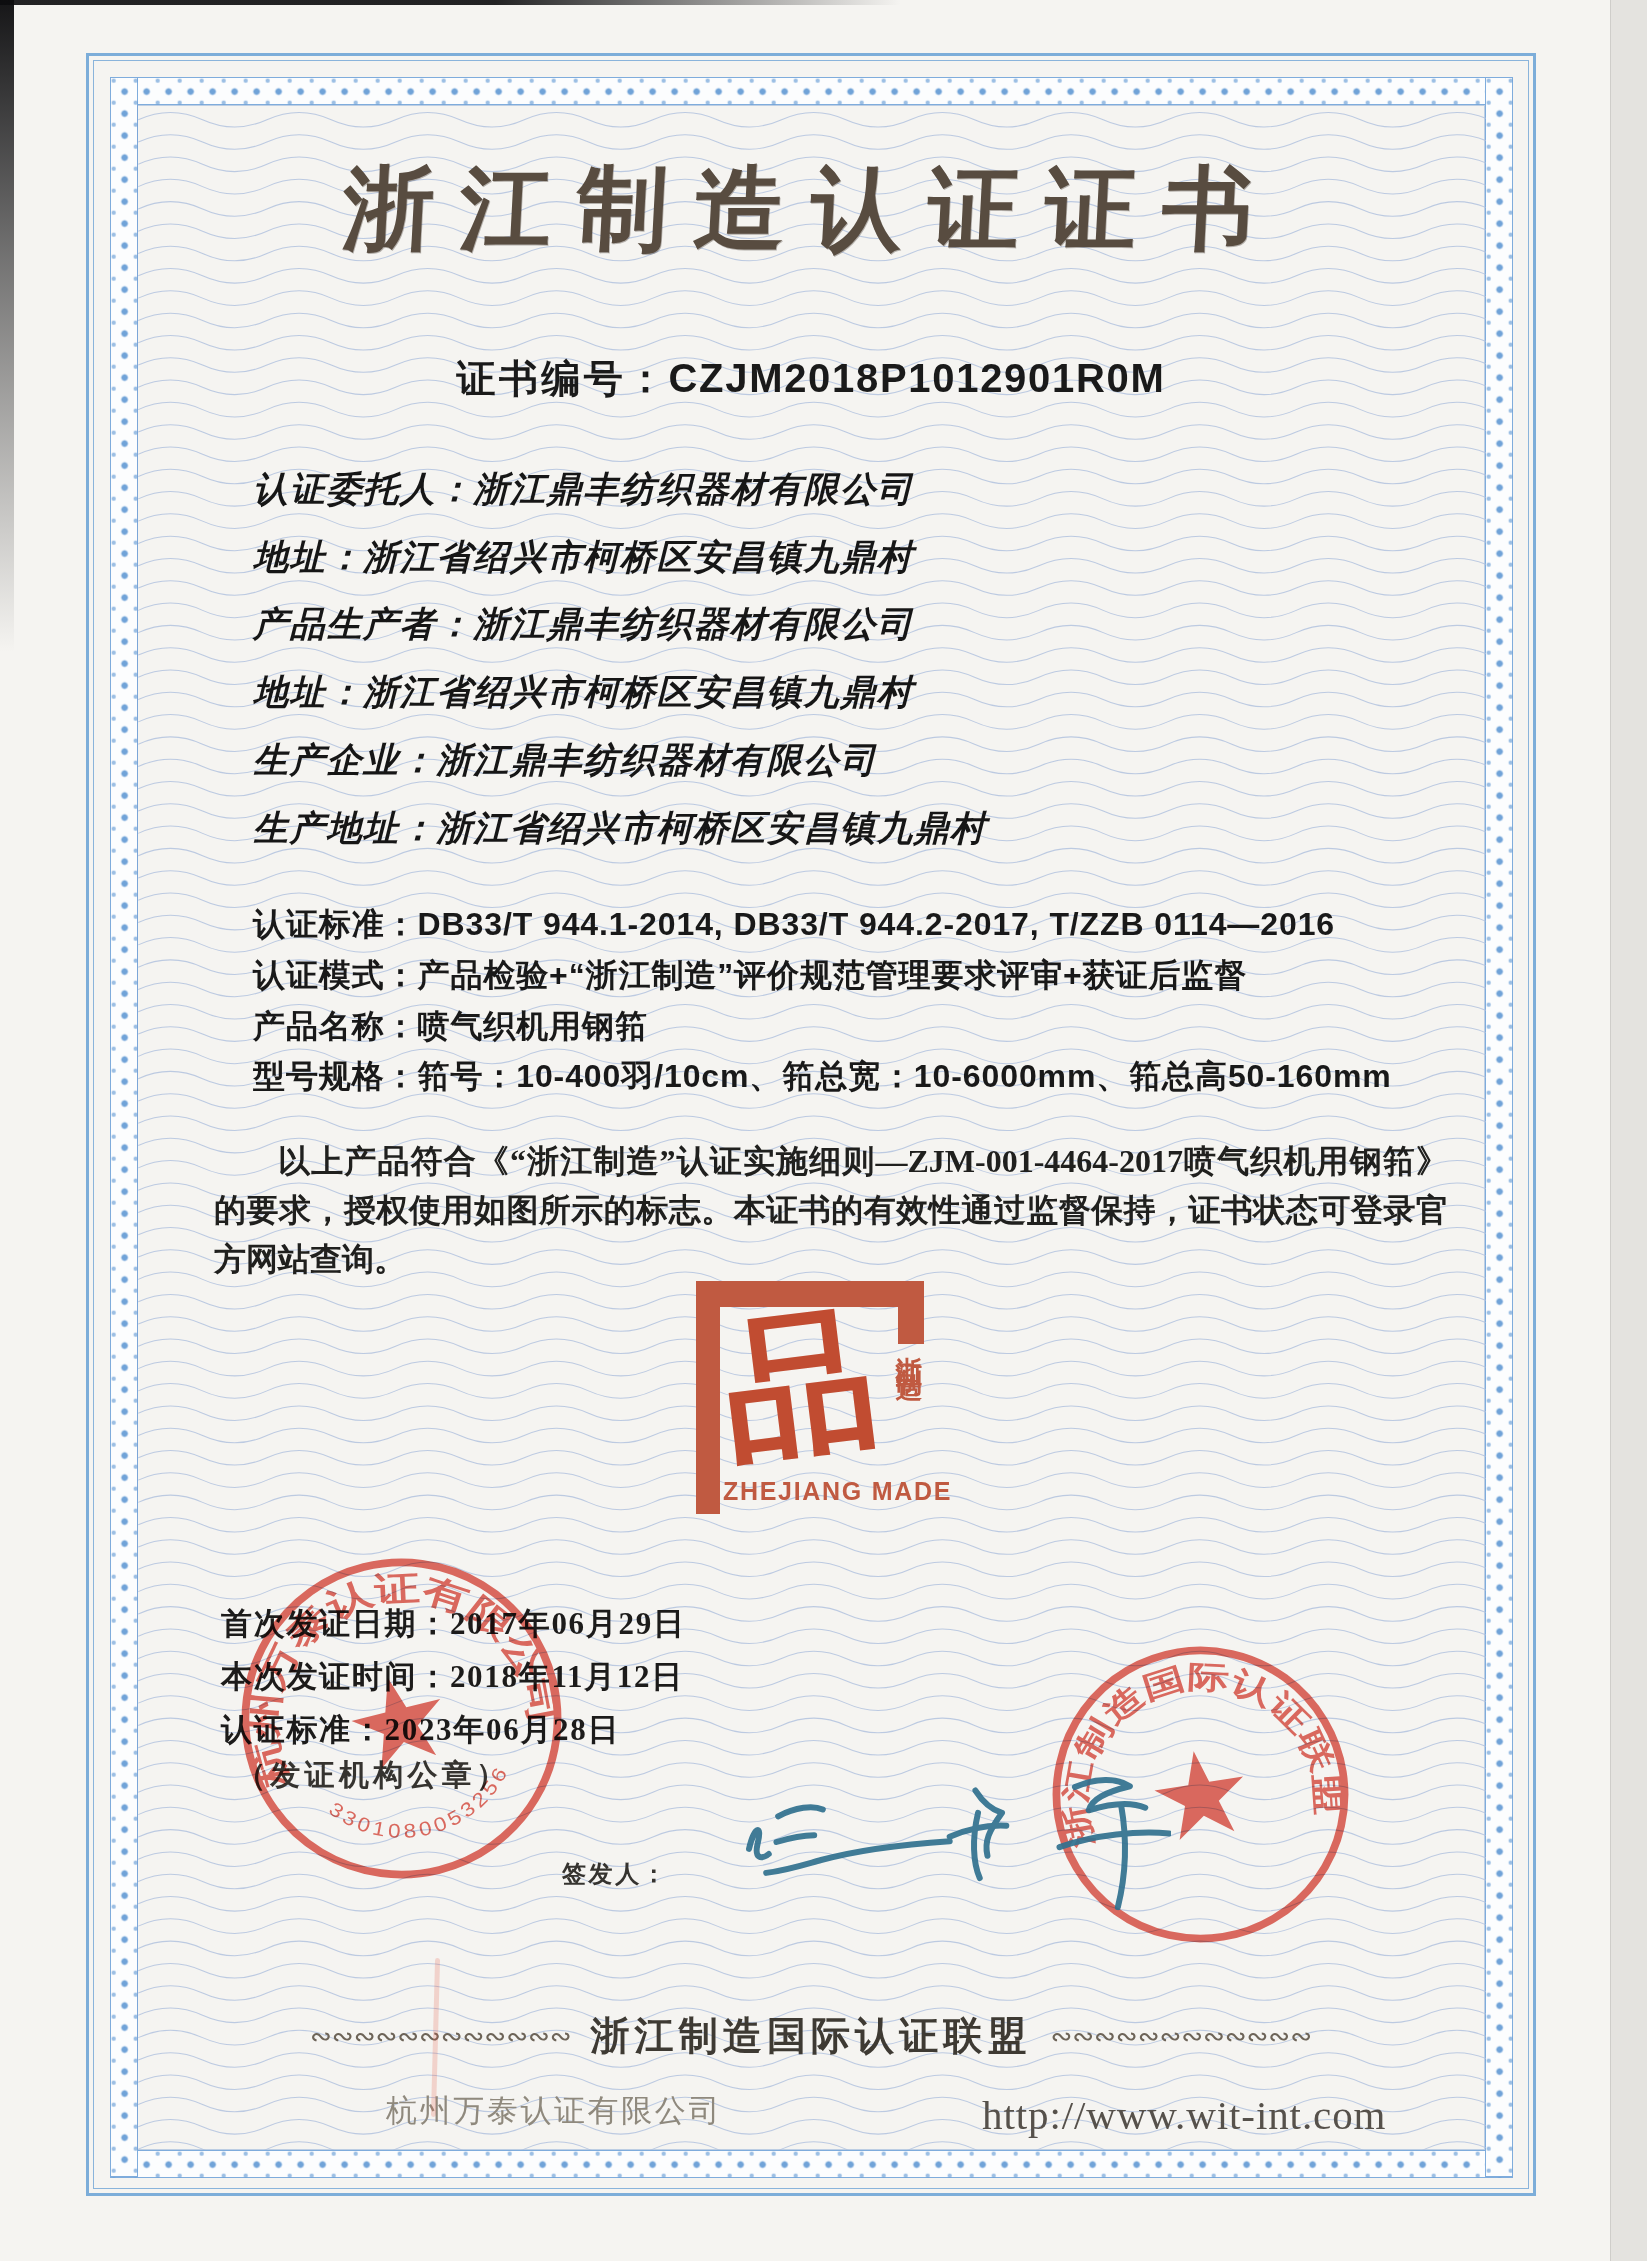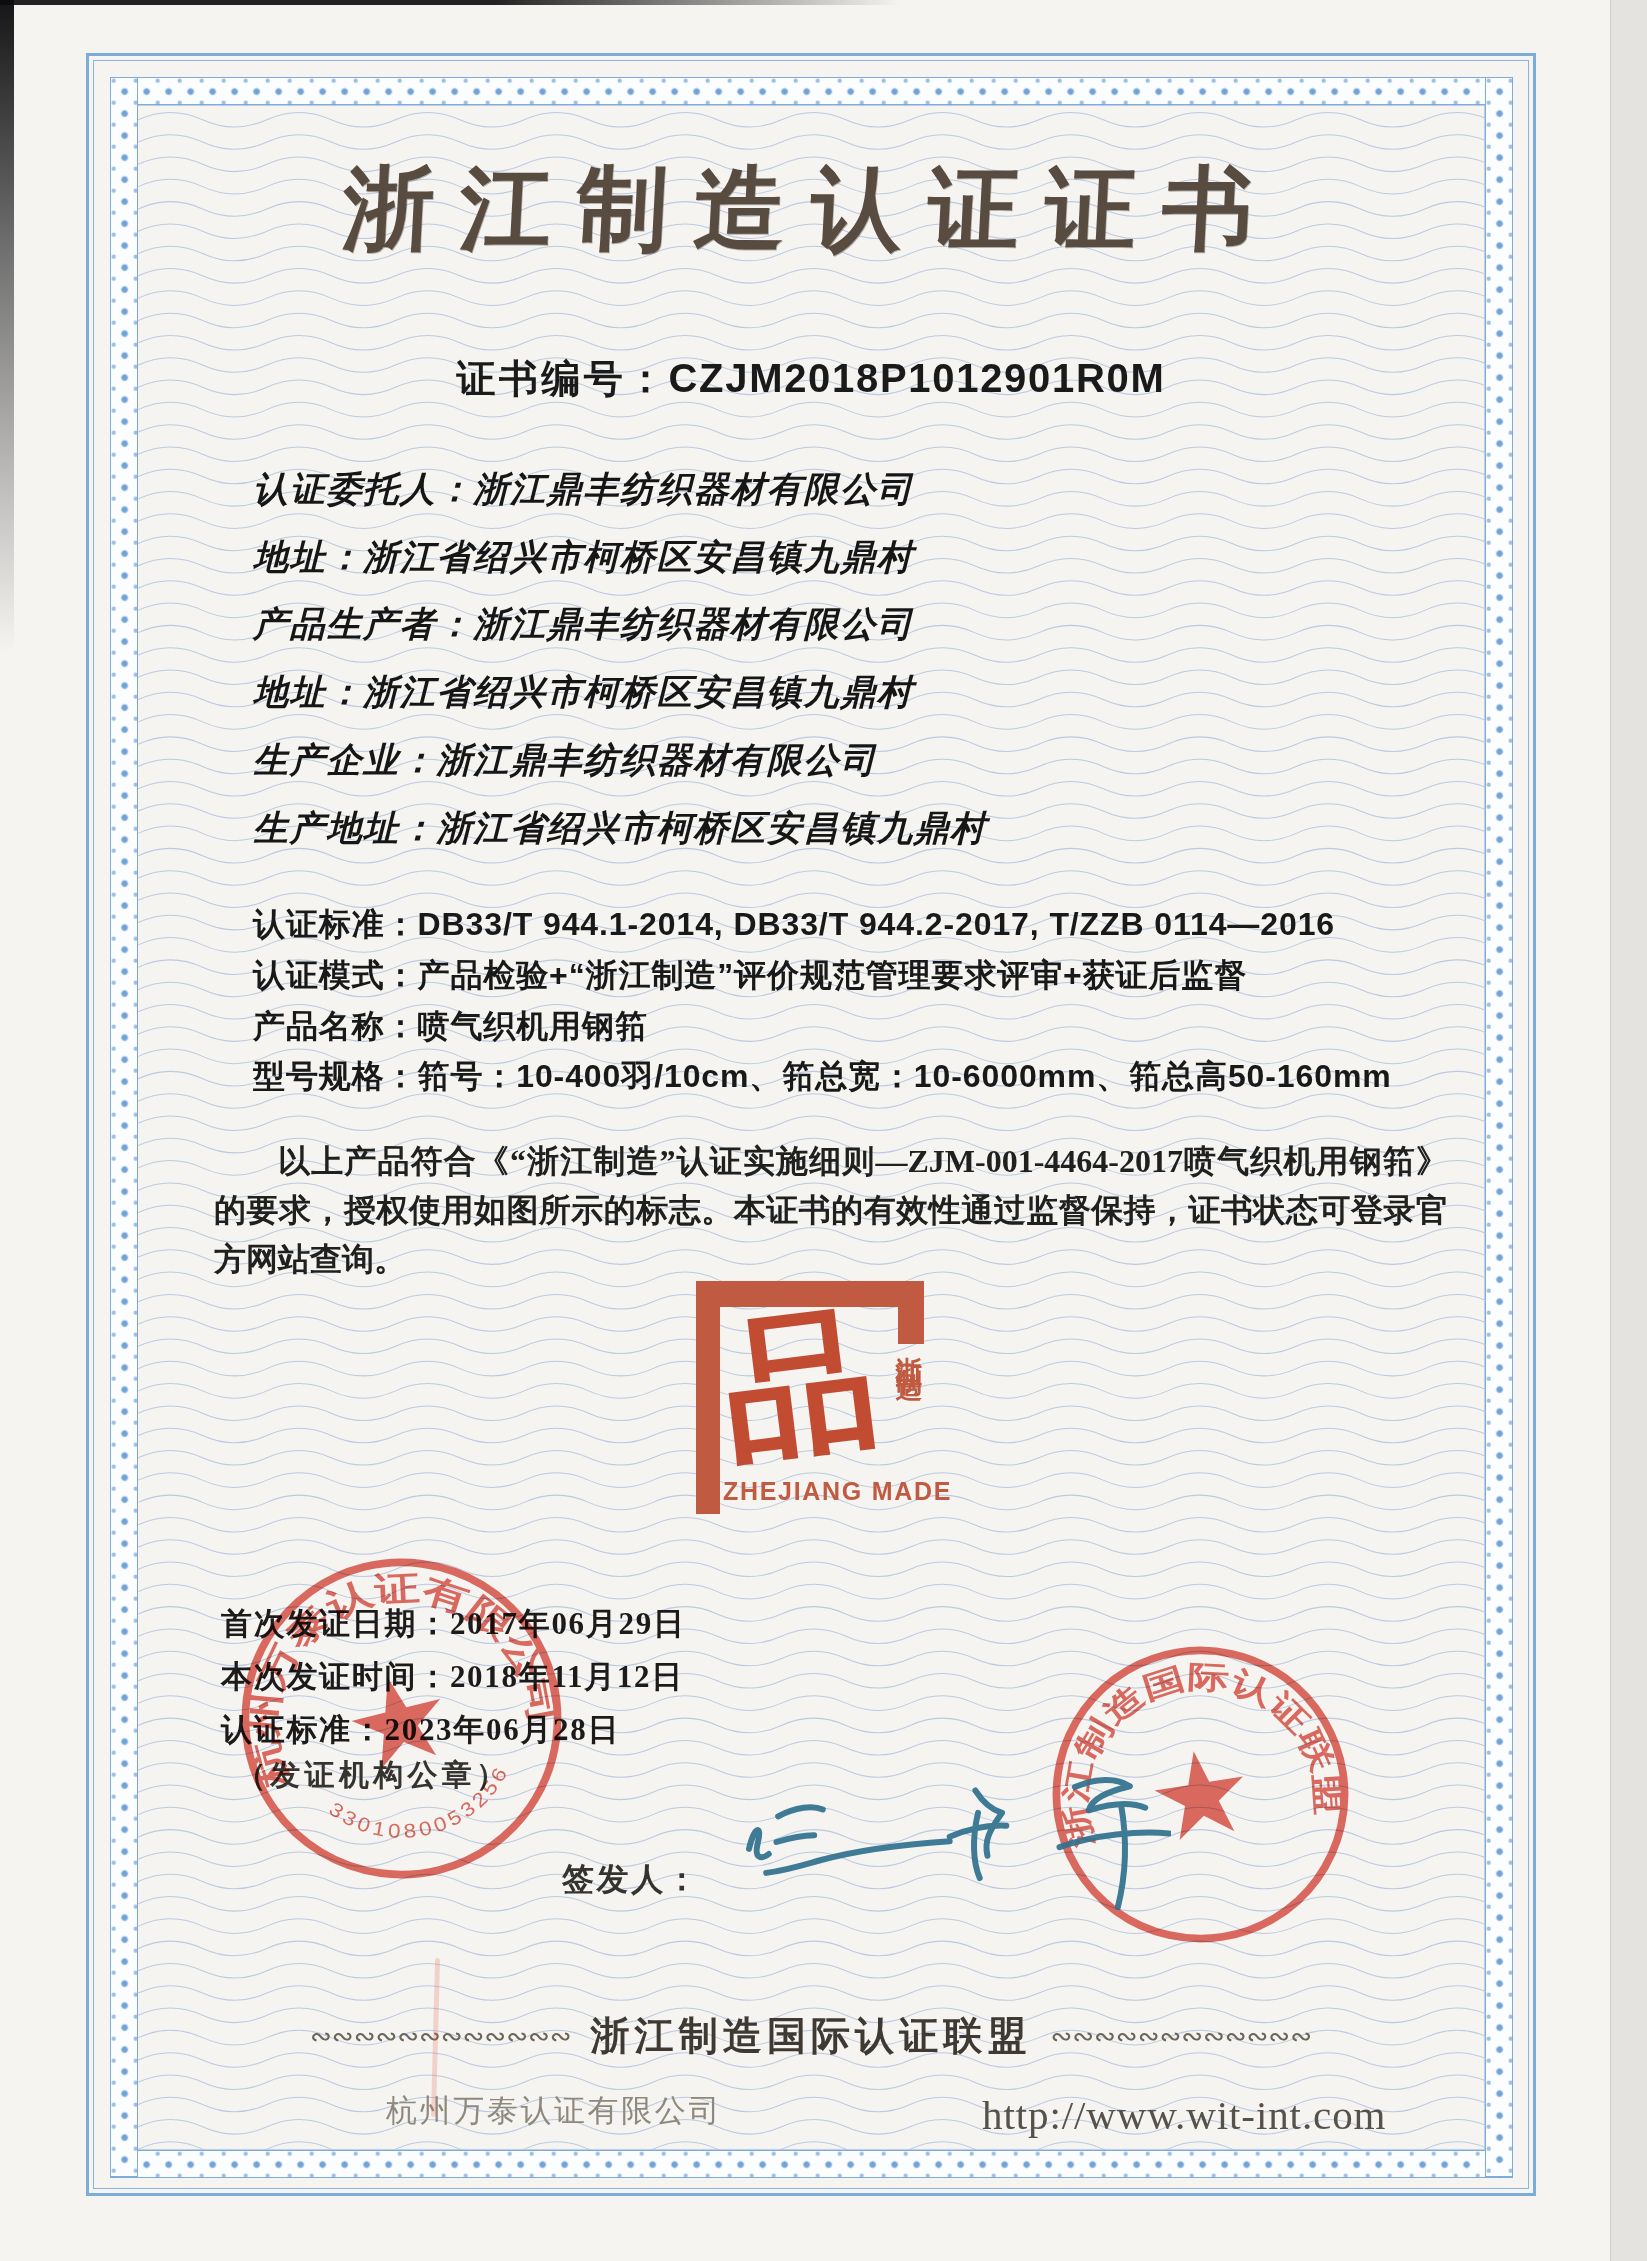--- a/index.html
+++ b/index.html
@@ -94,21 +94,21 @@
     font-size:26.6px;letter-spacing:6px;color:#c05a41;font-weight:bold;
   }
   .logo .made{
     position:absolute;left:41px;top:199px;width:201px;text-align:center;
     font-size:25px;letter-spacing:1.7px;color:#c05a41;font-weight:bold;white-space:nowrap;
   }
   .date-row{left:221px;white-space:nowrap;color:#1c1b1a;font-size:31px;letter-spacing:1.7px;
     font-family:"Liberation Serif",serif;font-weight:600;margin-top:28px;}
   .seal-note{left:216px;top:1755px;font-size:30px;letter-spacing:4.3px;color:#35332f;
     font-family:"Liberation Serif",serif;font-weight:600;white-space:nowrap;margin-left:20px;}
-  .issuer-label{left:562px;top:1858px;font-size:32px;letter-spacing:2.6px;color:#35332f;
+  .issuer-label{left:562px;top:1858px;font-size:24px;letter-spacing:2.6px;color:#35332f;
     font-family:"Liberation Serif",serif;font-weight:600;white-space:nowrap;}
   .sig-svg{position:absolute;left:725px;top:1763px;z-index:4;}
   .stamp-svg{position:absolute;z-index:3;mix-blend-mode:multiply;opacity:.85;}
   .stamp-left{left:230px;top:1547px;}
   .stamp-right{left:1029px;top:1623px;}
   .ink-smudge{
     position:absolute;left:433px;top:1958px;width:5.1px;height:159px;
     background:rgba(226,90,70,.22);border-radius:2.6px;transform:rotate(1.5deg);z-index:3;
   }
   .band{

